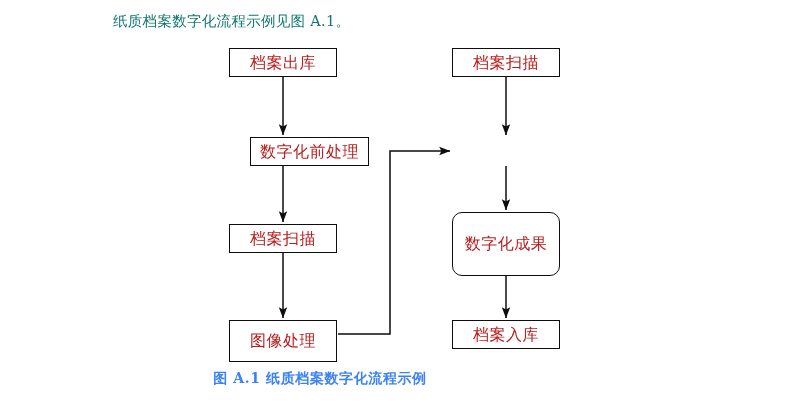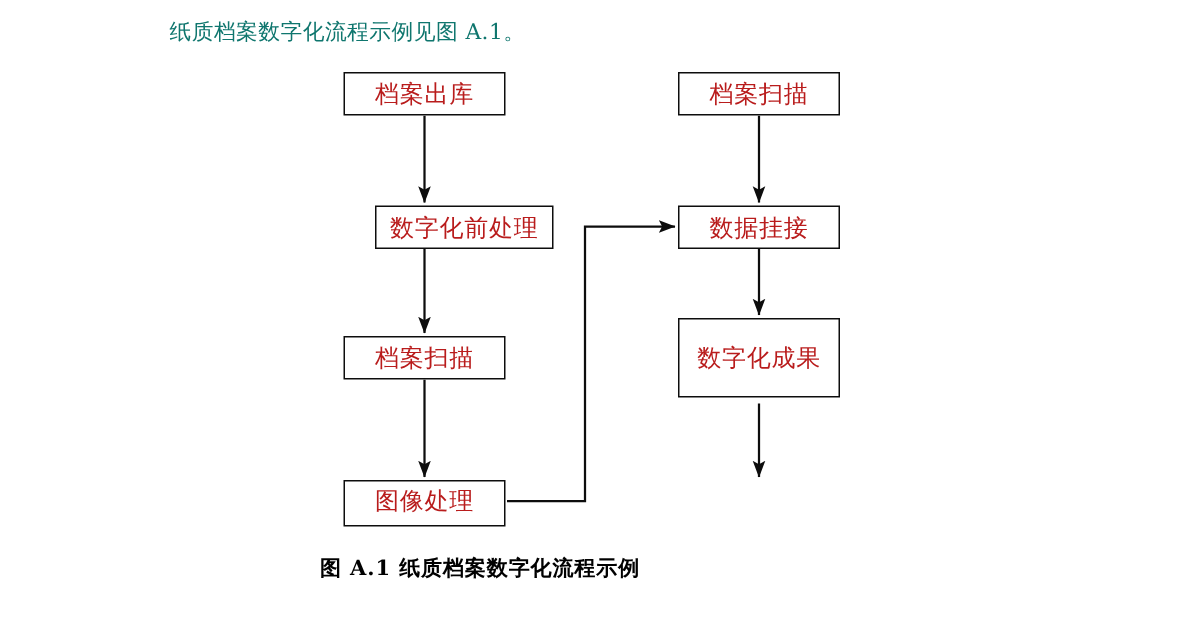--- a/index.html
+++ b/index.html
@@ -59,25 +59,25 @@
     color: #b91c1c;
     text-align: center;
     z-index: 3;
   }
   .node span { display: block; white-space: nowrap; }
 
   
   .node.n-archive-out   { left: 229px; top: 48px;  width: 108px; height: 29px; }
   .node.n-pre-process   { left: 229px; top: 137px; width: 119px; height: 29px; margin-left: 21px; }
   .node.n-scan          { left: 229px; top: 224px; width: 108px; height: 29px; }
-  .node.n-image-process { left: 229px; top: 320px; width: 108px; height: 31px; font-family: Liberation Mono, monospace; }
+  .node.n-image-process { left: 229px; top: 320px; width: 108px; height: 42px; }
   
   .node.n-db-build      { left: 452px; top: 48px;  width: 108px; height: 29px; }
   .node.n-data-link     { left: 452px; top: 137px; width: 108px; height: 29px; }
-  .node.n-accept        { left: 452px; top: 212px; width: 108px; height: 53px; }
+  .node.n-accept        { left: 452px; top: 212px; width: 108px; height: 64px; border-radius: 10px; }
   .node.n-archive-in    { left: 452px; top: 320px; width: 108px; height: 29px; }
 
   
   .connectors {
     position: absolute;
     left: 0;
     top: 0;
     width: 800px;
     height: 420px;
     z-index: 1;
@@ -87,21 +87,21 @@
   
   .figure-caption {
     position: absolute;
     left: 0;
     top: 370px;
     width: 640px;
     text-align: center;
     font-size: 14px;
     font-weight: 700;
     letter-spacing: 0.6px;
-    color: #000000;
+    color: #3b82f6;
   }
 </style>
 </head>
 <body>
 
 <div id="page">
 
   <div class="intro-text">纸质档案数字化流程示例见图 A.1。</div>
 
   <div class="flow-canvas">
@@ -135,24 +135,24 @@
     <div class="node n-scan">
       <span>档案扫描</span>
     </div>
     <div class="node n-image-process">
       <span>图像处理</span>
     </div>
 
     <div class="node n-db-build">
       <span>档案扫描</span>
     </div>
-    <div class="node n-data-link">
-      <span>数据挂接</span>
-    </div>
     <div class="node n-accept">
       <span>数字化成果</span>
+    </div>
+    <div class="node n-archive-in">
+      <span>档案入库</span>
     </div>
 
   </div>
 
   <div class="figure-caption">图 A.1  纸质档案数字化流程示例</div>
 
 </div>
 
 </body></html>

